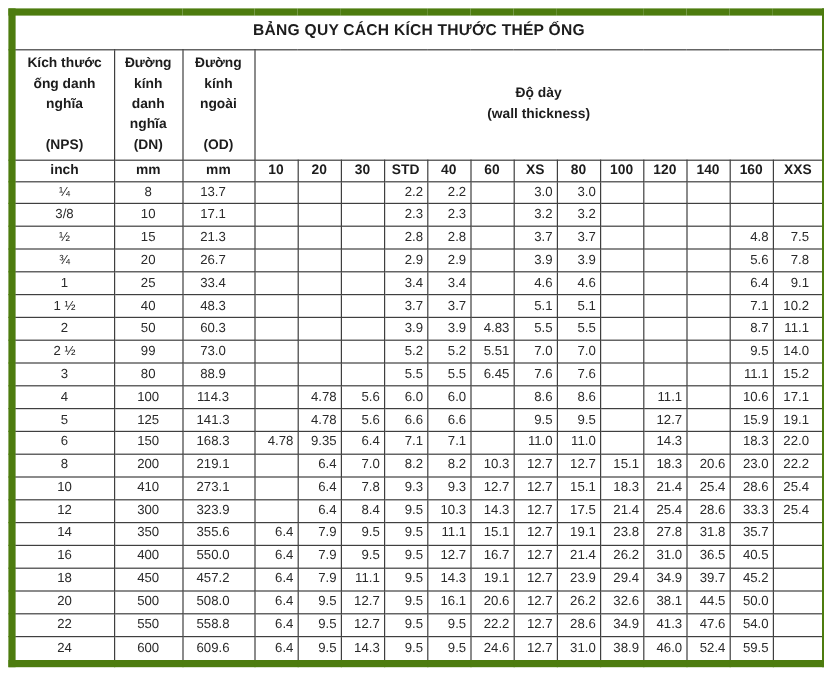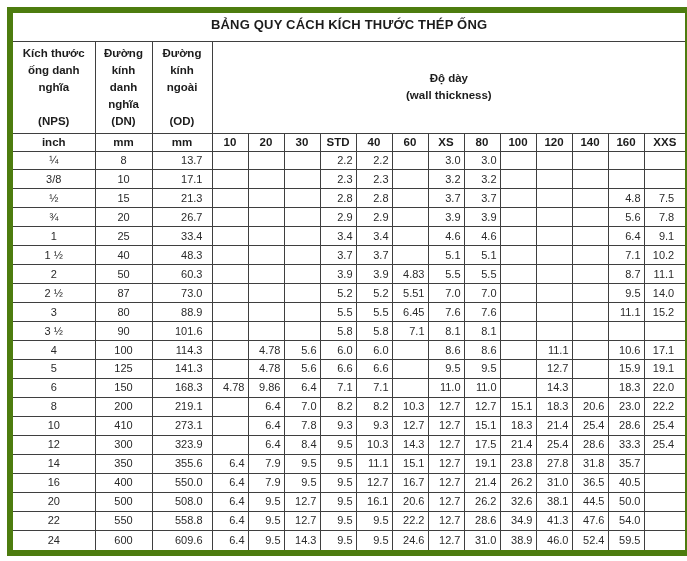--- a/index.html
+++ b/index.html
@@ -54,21 +54,21 @@
     vertical-align: middle;
     color: #1c1c1c;
   }
   tbody td {
     font-size: 11px;
     vertical-align: middle;
     line-height: 1;
     color: #2a2a2a;
   }
   td.nps, td.dn { text-align: center; }
-  td.od  { text-align: right; padding-right: 9px; }
+  td.od  { text-align: center; padding-right: 9px; }
   td.sch { text-align: right; padding-right: 3px; }
   td.xxs { padding-right: 11px; }
 </style>
 </head>
 <body>
 
 <table class="pipe-table">
   <colgroup>
     <col style="width:85px">
     <col style="width:57px">
@@ -251,21 +251,21 @@
         <td class="sch">5.5</td>
         <td class="sch">5.5</td>
         <td class="sch"></td>
         <td class="sch"></td>
         <td class="sch"></td>
         <td class="sch">8.7</td>
         <td class="sch xxs">11.1</td>
       </tr>
       <tr>
         <td class="nps">2 ½</td>
-        <td class="dn">87</td>
+        <td class="dn">99</td>
         <td class="od">73.0</td>
         <td class="sch"></td>
         <td class="sch"></td>
         <td class="sch"></td>
         <td class="sch">5.2</td>
         <td class="sch">5.2</td>
         <td class="sch">5.51</td>
         <td class="sch">7.0</td>
         <td class="sch">7.0</td>
         <td class="sch"></td>
@@ -286,38 +286,20 @@
         <td class="sch">6.45</td>
         <td class="sch">7.6</td>
         <td class="sch">7.6</td>
         <td class="sch"></td>
         <td class="sch"></td>
         <td class="sch"></td>
         <td class="sch">11.1</td>
         <td class="sch xxs">15.2</td>
       </tr>
       <tr>
-        <td class="nps">3 ½</td>
-        <td class="dn">90</td>
-        <td class="od">101.6</td>
-        <td class="sch"></td>
-        <td class="sch"></td>
-        <td class="sch"></td>
-        <td class="sch">5.8</td>
-        <td class="sch">5.8</td>
-        <td class="sch">7.1</td>
-        <td class="sch">8.1</td>
-        <td class="sch">8.1</td>
-        <td class="sch"></td>
-        <td class="sch"></td>
-        <td class="sch"></td>
-        <td class="sch"></td>
-        <td class="sch xxs"></td>
-      </tr>
-      <tr>
         <td class="nps">4</td>
         <td class="dn">100</td>
         <td class="od">114.3</td>
         <td class="sch"></td>
         <td class="sch">4.78</td>
         <td class="sch">5.6</td>
         <td class="sch">6.0</td>
         <td class="sch">6.0</td>
         <td class="sch"></td>
         <td class="sch">8.6</td>
@@ -344,21 +326,21 @@
         <td class="sch">12.7</td>
         <td class="sch"></td>
         <td class="sch">15.9</td>
         <td class="sch xxs">19.1</td>
       </tr>
       <tr>
         <td class="nps">6</td>
         <td class="dn">150</td>
         <td class="od">168.3</td>
         <td class="sch">4.78</td>
-        <td class="sch">9.86</td>
+        <td class="sch">9.35</td>
         <td class="sch">6.4</td>
         <td class="sch">7.1</td>
         <td class="sch">7.1</td>
         <td class="sch"></td>
         <td class="sch">11.0</td>
         <td class="sch">11.0</td>
         <td class="sch"></td>
         <td class="sch">14.3</td>
         <td class="sch"></td>
         <td class="sch">18.3</td>
@@ -448,20 +430,38 @@
         <td class="sch">16.7</td>
         <td class="sch">12.7</td>
         <td class="sch">21.4</td>
         <td class="sch">26.2</td>
         <td class="sch">31.0</td>
         <td class="sch">36.5</td>
         <td class="sch">40.5</td>
         <td class="sch xxs"></td>
       </tr>
       <tr>
+        <td class="nps">18</td>
+        <td class="dn">450</td>
+        <td class="od">457.2</td>
+        <td class="sch">6.4</td>
+        <td class="sch">7.9</td>
+        <td class="sch">11.1</td>
+        <td class="sch">9.5</td>
+        <td class="sch">14.3</td>
+        <td class="sch">19.1</td>
+        <td class="sch">12.7</td>
+        <td class="sch">23.9</td>
+        <td class="sch">29.4</td>
+        <td class="sch">34.9</td>
+        <td class="sch">39.7</td>
+        <td class="sch">45.2</td>
+        <td class="sch xxs"></td>
+      </tr>
+      <tr>
         <td class="nps">20</td>
         <td class="dn">500</td>
         <td class="od">508.0</td>
         <td class="sch">6.4</td>
         <td class="sch">9.5</td>
         <td class="sch">12.7</td>
         <td class="sch">9.5</td>
         <td class="sch">16.1</td>
         <td class="sch">20.6</td>
         <td class="sch">12.7</td>

